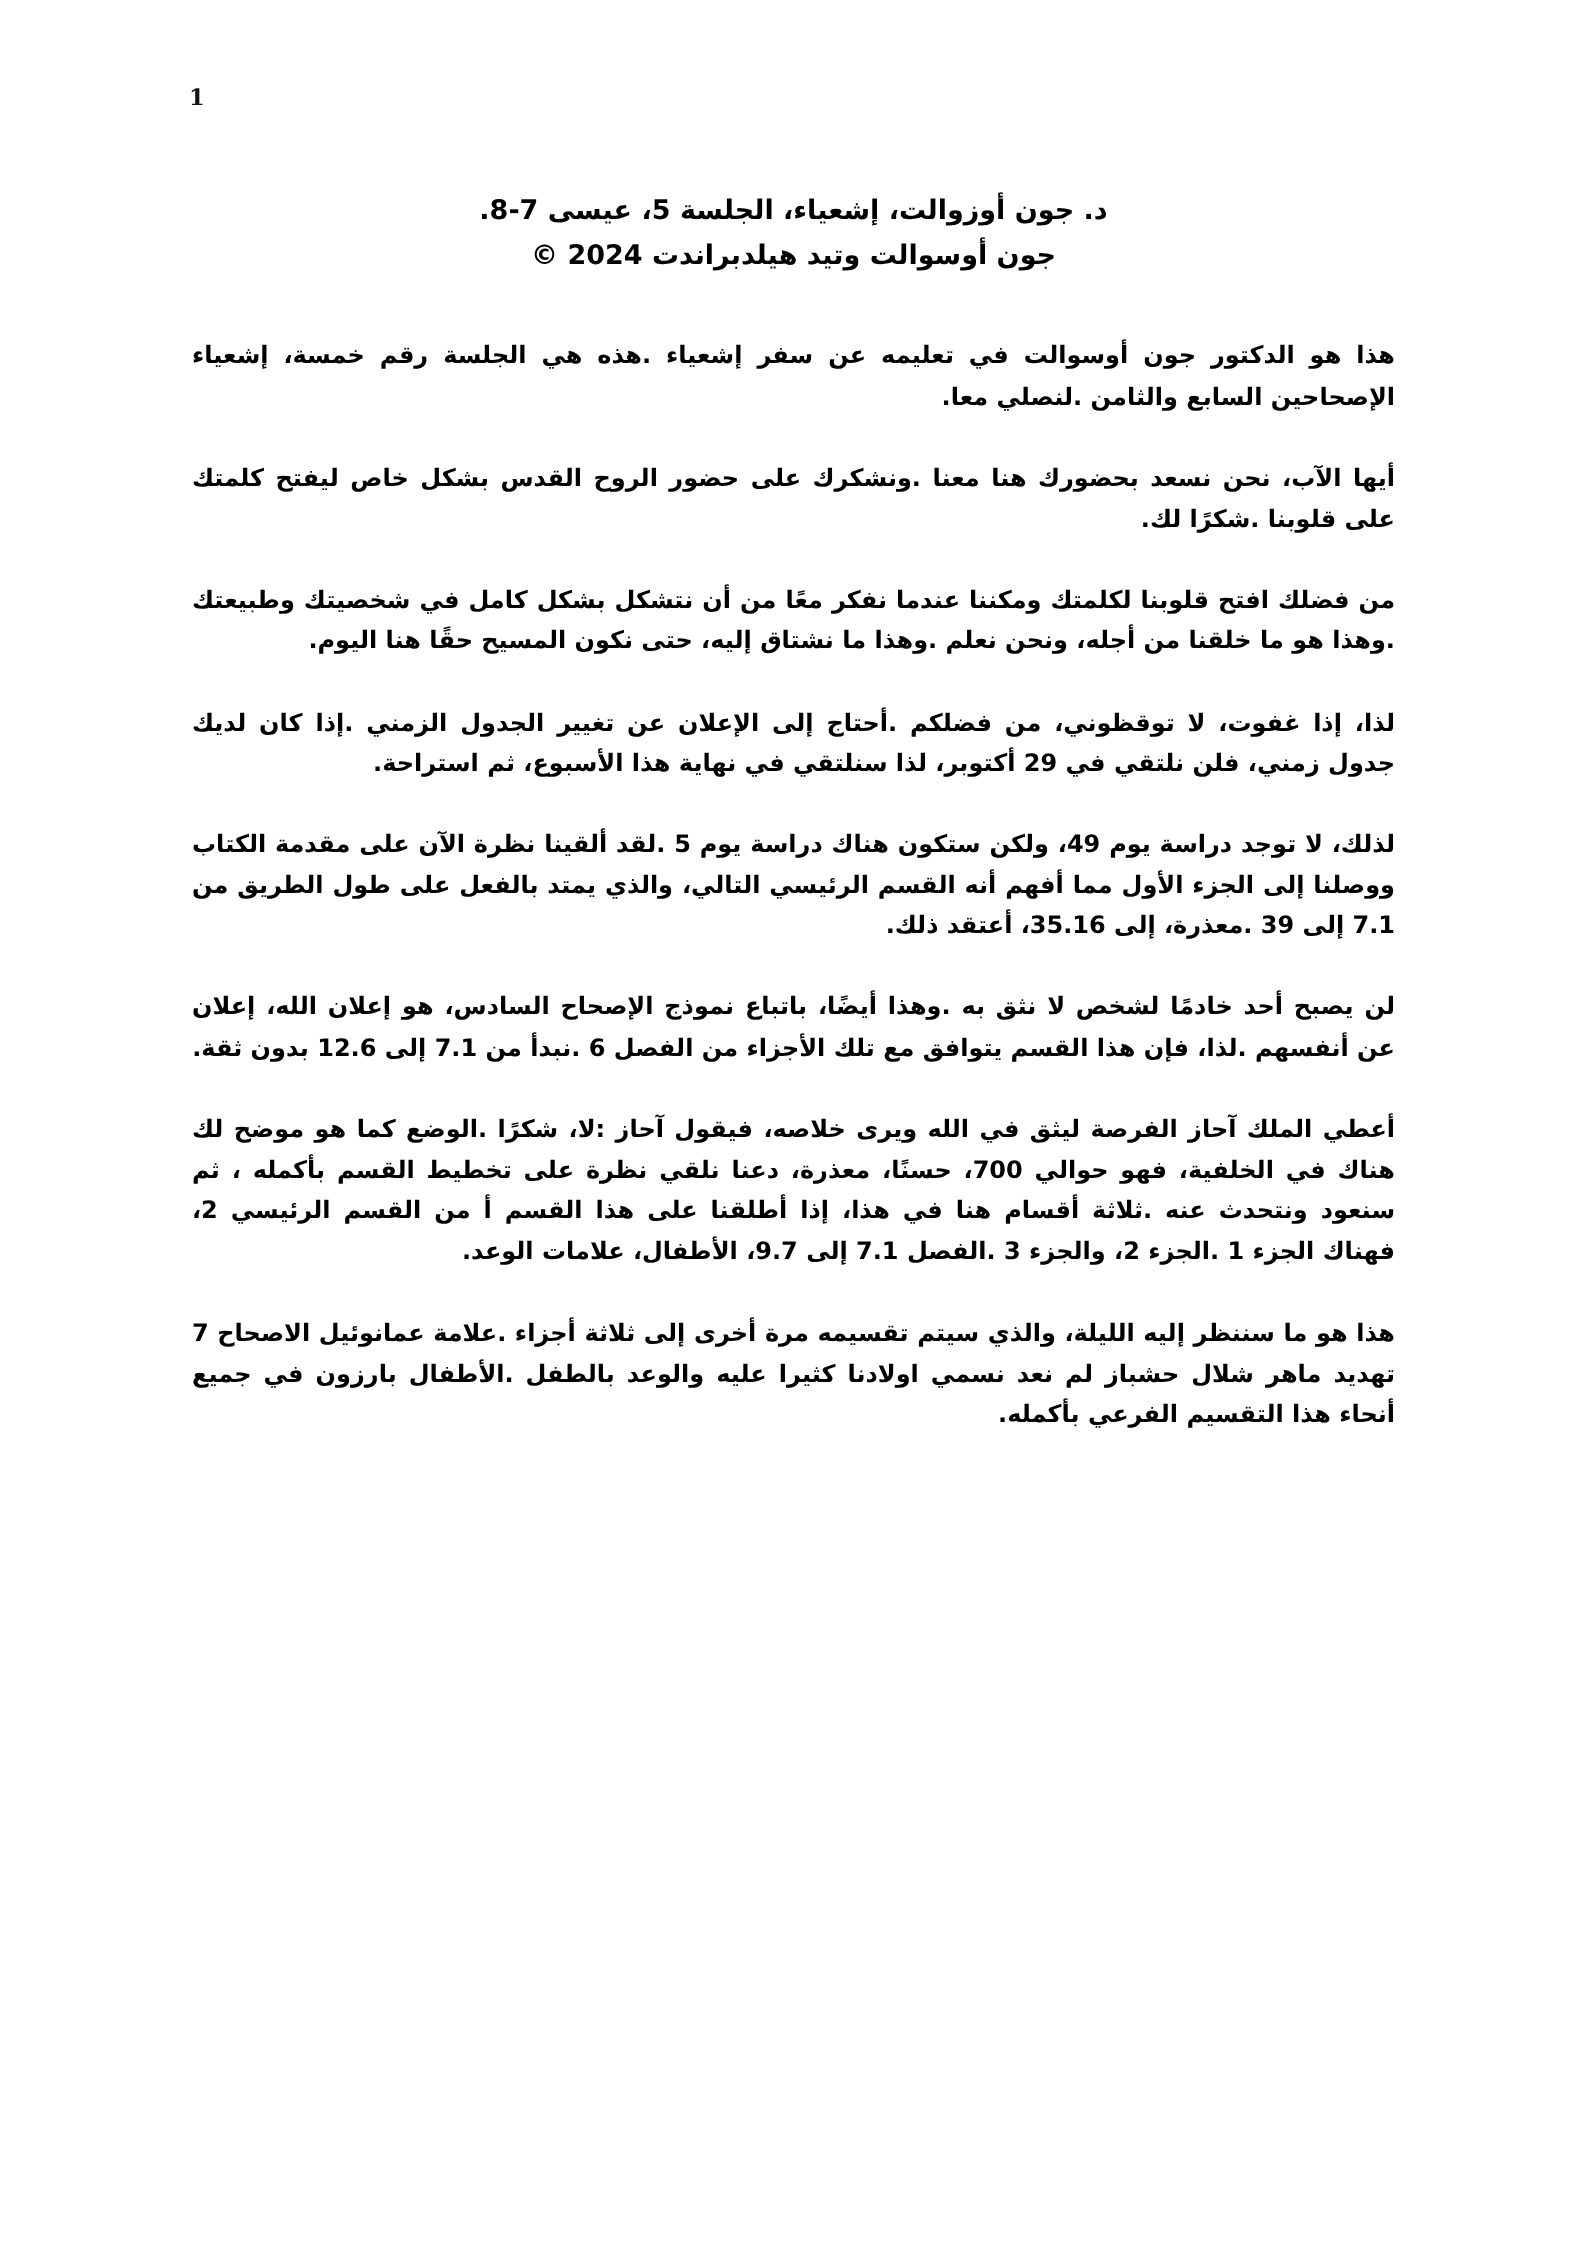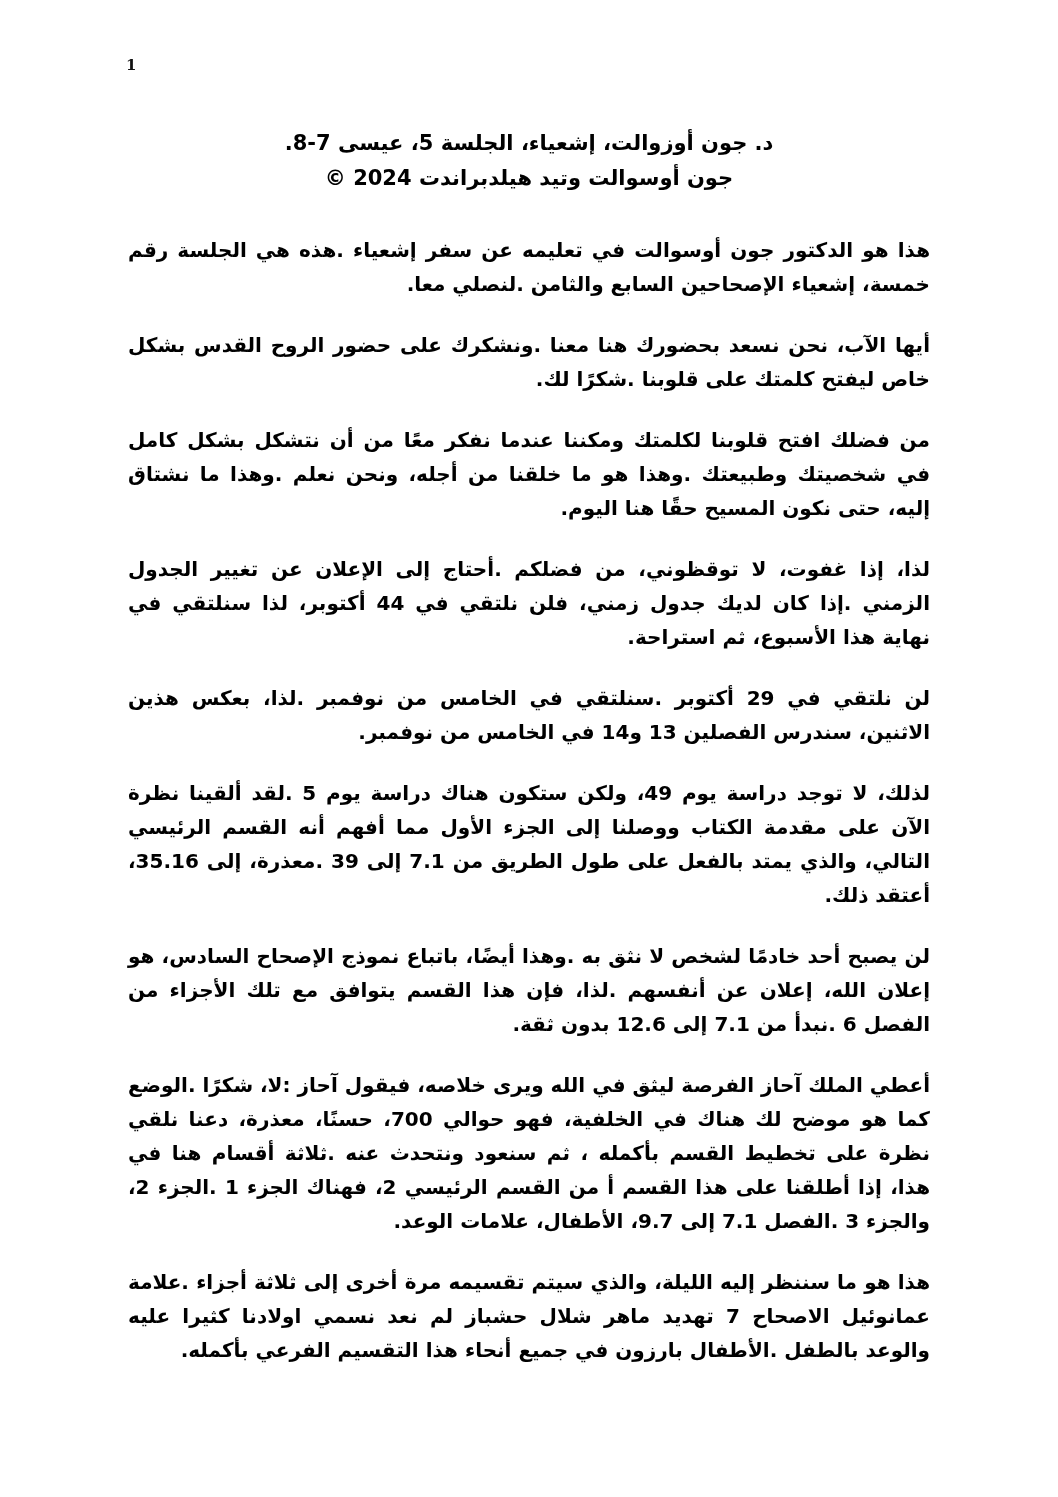--- a/index.html
+++ b/index.html
@@ -26,28 +26,28 @@
     font-size: 15px;
     font-weight: 700;
     color: #111111;
     font-family: "DejaVu Serif", serif;
   }
   .title-block {
     margin-top: 126px;
     text-align: center;
     direction: rtl;
     font-weight: 700;
-    font-size: 21px;
+    font-size: 18px;
     line-height: 1.65;
     color: #000000;
   }
   .content {
     direction: rtl;
     margin-top: 38px;
-    font-size: 20px;
+    font-size: 16px;
     font-weight: 600;
     line-height: 1.7;
     text-align: justify;
     color: #000000;
   }
   .content p {
     margin: 0 0 27px 0;
   }
 </style>
 </head>
@@ -59,21 +59,20 @@
 
   <div class="title-block">
     <div>د. جون أوزوالت، إشعياء، الجلسة 5، عيسى 7-8.</div>
     <div>جون أوسوالت وتيد هيلدبراندت 2024 ©</div>
   </div>
 
   <div class="content">
     <p>هذا هو الدكتور جون أوسوالت في تعليمه عن سفر إشعياء .هذه هي الجلسة رقم خمسة، إشعياء الإصحاحين السابع والثامن .لنصلي معا.</p>
     <p>أيها الآب، نحن نسعد بحضورك هنا معنا .ونشكرك على حضور الروح القدس بشكل خاص ليفتح كلمتك على قلوبنا .شكرًا لك.</p>
     <p>من فضلك افتح قلوبنا لكلمتك ومكننا عندما نفكر معًا من أن نتشكل بشكل كامل في شخصيتك وطبيعتك .وهذا هو ما خلقنا من أجله، ونحن نعلم .وهذا ما نشتاق إليه، حتى نكون المسيح حقًا هنا اليوم.</p>
-    <p>لذا، إذا غفوت، لا توقظوني، من فضلكم .أحتاج إلى الإعلان عن تغيير الجدول الزمني .إذا كان لديك جدول زمني، فلن نلتقي في 44 أكتوبر، لذا سنلتقي في نهاية هذا الأسبوع، ثم استراحة.</p>
-    <p>لن نلتقي في 29 أكتوبر .سنلتقي في الخامس من نوفمبر .لذا، بعكس هذين الاثنين، سندرس الفصلين 13 و14 في الخامس من نوفمبر.</p>
+    <p>لذا، إذا غفوت، لا توقظوني، من فضلكم .أحتاج إلى الإعلان عن تغيير الجدول الزمني .إذا كان لديك جدول زمني، فلن نلتقي في 29 أكتوبر، لذا سنلتقي في نهاية هذا الأسبوع، ثم استراحة.</p>
     <p>لذلك، لا توجد دراسة يوم 49، ولكن ستكون هناك دراسة يوم 5 .لقد ألقينا نظرة الآن على مقدمة الكتاب ووصلنا إلى الجزء الأول مما أفهم أنه القسم الرئيسي التالي، والذي يمتد بالفعل على طول الطريق من 7.1 إلى 39 .معذرة، إلى 35.16، أعتقد ذلك.</p>
     <p>لن يصبح أحد خادمًا لشخص لا نثق به .وهذا أيضًا، باتباع نموذج الإصحاح السادس، هو إعلان الله، إعلان عن أنفسهم .لذا، فإن هذا القسم يتوافق مع تلك الأجزاء من الفصل 6 .نبدأ من 7.1 إلى 12.6 بدون ثقة.</p>
     <p>أعطي الملك آحاز الفرصة ليثق في الله ويرى خلاصه، فيقول آحاز :لا، شكرًا .الوضع كما هو موضح لك هناك في الخلفية، فهو حوالي 700، حسنًا، معذرة، دعنا نلقي نظرة على تخطيط القسم بأكمله ، ثم سنعود ونتحدث عنه .ثلاثة أقسام هنا في هذا، إذا أطلقنا على هذا القسم أ من القسم الرئيسي 2، فهناك الجزء 1 .الجزء 2، والجزء 3 .الفصل 7.1 إلى 9.7، الأطفال، علامات الوعد.</p>
     <p>هذا هو ما سننظر إليه الليلة، والذي سيتم تقسيمه مرة أخرى إلى ثلاثة أجزاء .علامة عمانوئيل الاصحاح 7 تهديد ماهر شلال حشباز لم نعد نسمي اولادنا كثيرا عليه والوعد بالطفل .الأطفال بارزون في جميع أنحاء هذا التقسيم الفرعي بأكمله.</p>
   </div>
 
 </div>
 
 </body></html>

